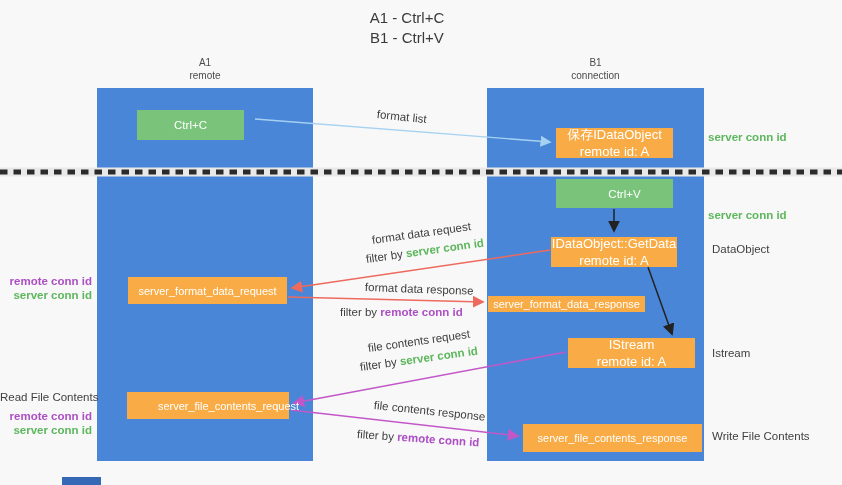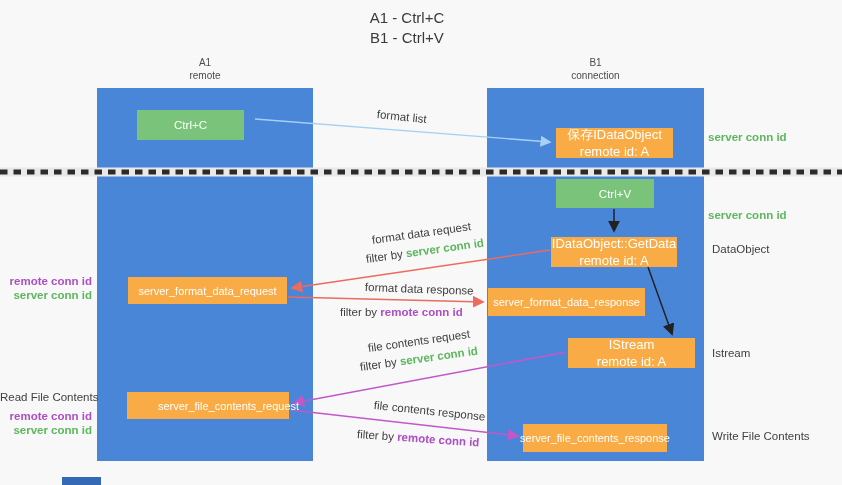--- a/index.html
+++ b/index.html
@@ -92,47 +92,47 @@
 
   <div class="node green" style="left:137px; top:110px; width:107px; height:30px;">
     <span>Ctrl+C</span>
   </div>
 
   <div class="node orange" style="left:556px; top:128px; width:117px; height:30px;">
     <span class="l2">保存IDataObject</span>
     <span class="l2">remote id: A</span>
   </div>
 
-  <div class="node green" style="left:556px; top:179px; width:98px; height:29px;padding-left:20px;">
+  <div class="node green" style="left:556px; top:179px; width:117px; height:29px;padding-left:20px;">
     <span>Ctrl+V</span>
   </div>
 
   <div class="node orange" style="left:551px; top:237px; width:126px; height:30px;">
     <span class="l2">IDataObject::GetData</span>
     <span class="l2">remote id: A</span>
   </div>
 
   <div class="node orange" style="left:128px; top:277px; width:159px; height:27px;">
     <span>server_format_data_request</span>
   </div>
 
-  <div class="node orange" style="left:488px; top:288px; width:157px; height:28px;justify-content:center;">
+  <div class="node orange" style="left:488px; top:296px; width:157px; height:16px;justify-content:center;">
     <span>server_format_data_response</span>
   </div>
 
   <div class="node orange" style="left:568px; top:338px; width:127px; height:30px;">
     <span class="l2">IStream</span>
     <span class="l2">remote id: A</span>
   </div>
 
   <div class="node orange" style="left:127px; top:392px; width:162px; height:27px;padding-left:41px;">
     <span>server_file_contents_request</span>
   </div>
 
-  <div class="node orange" style="left:523px; top:424px; width:144px; height:28px;">
+  <div class="node orange" style="left:523px; top:424px; width:179px; height:28px;">
     <span>server_file_contents_response</span>
   </div>
 
   <div class="edge-label" style="left:377px; top:108px; transform:rotate(6deg);">format list</div>
 
   <div class="edge-label" style="left:372px; top:234px; transform:rotate(-8deg);">format data request</div>
   <div class="edge-label" style="left:366px; top:253px; transform:rotate(-8deg);">
     <span>filter by</span>
     <span class="green-t">server conn id</span>
   </div>

